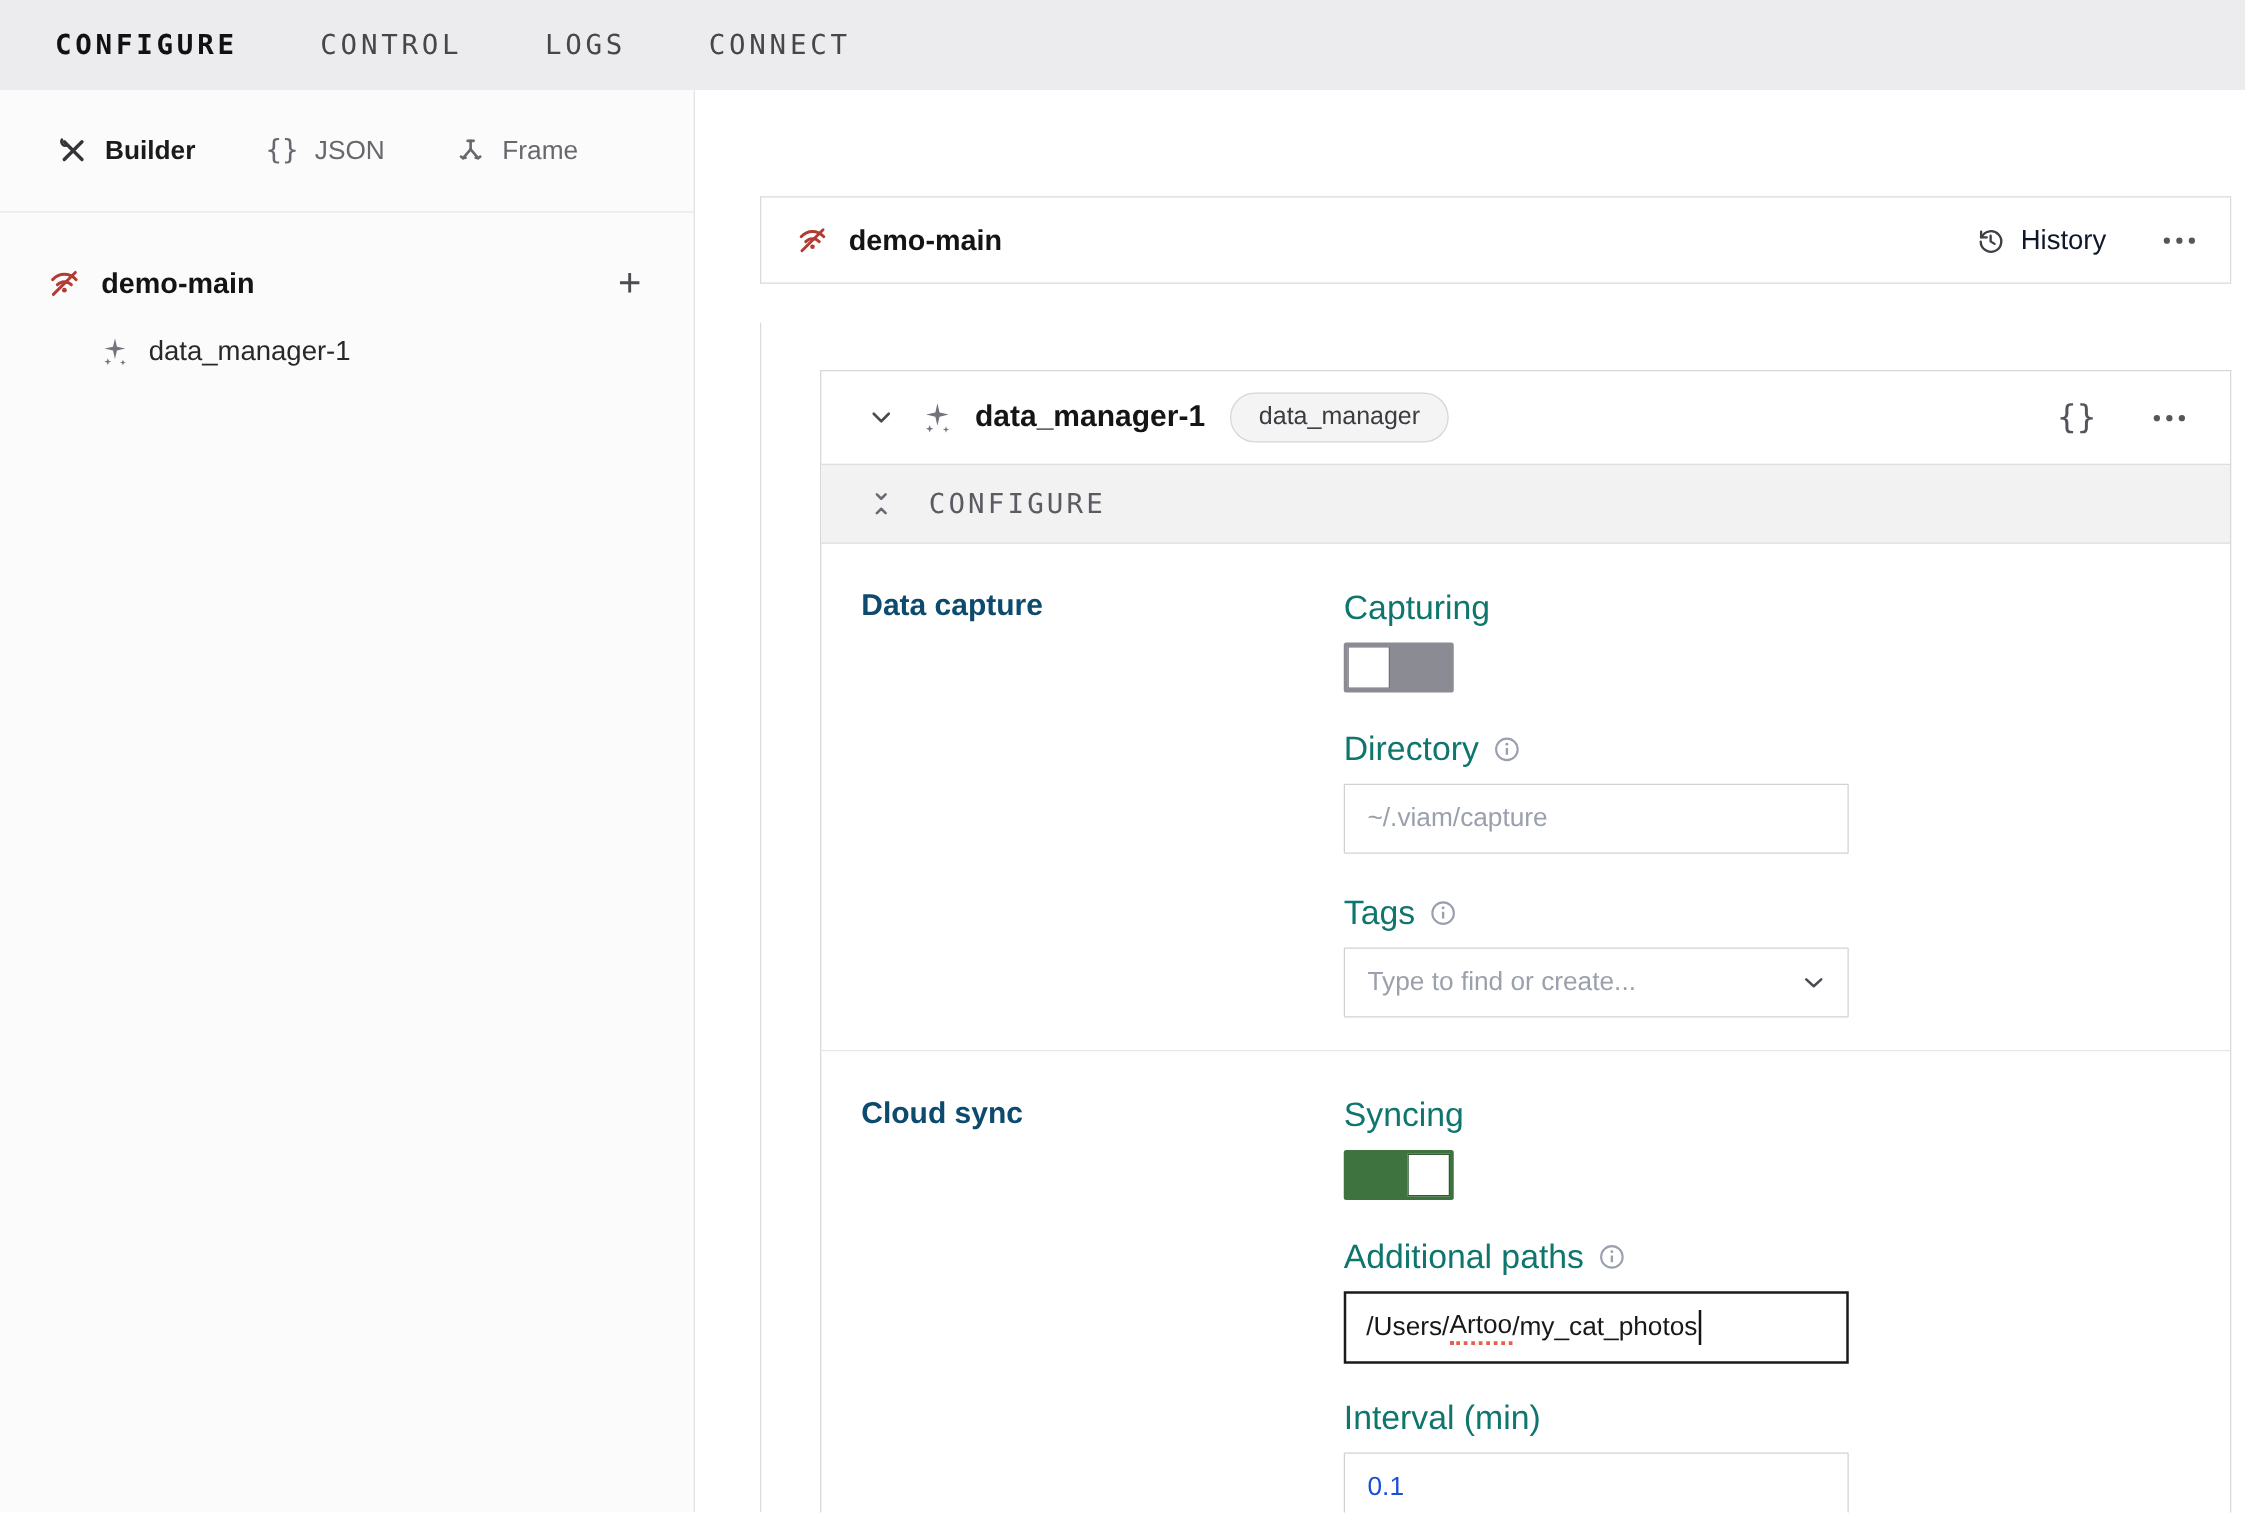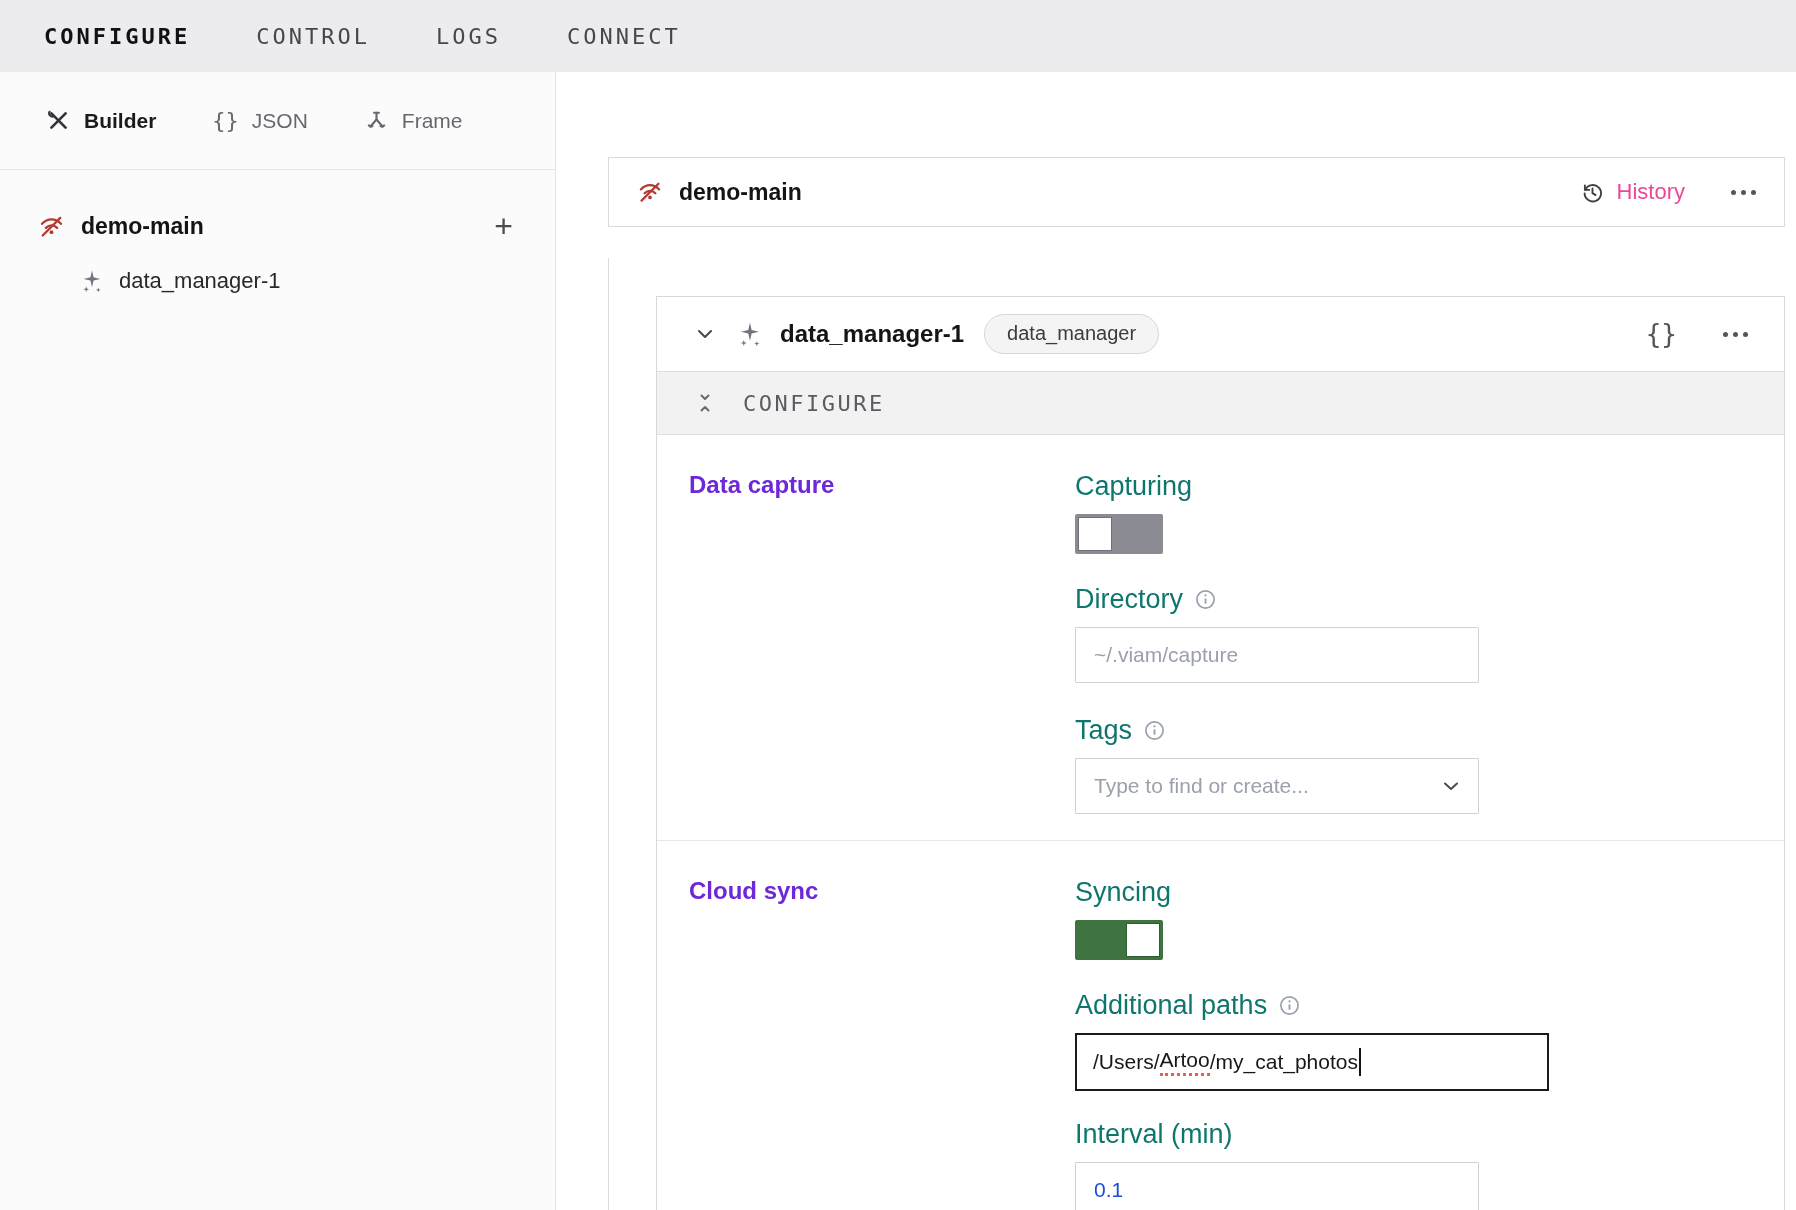--- a/index.html
+++ b/index.html
@@ -47,21 +47,21 @@
   .main { flex:1; position:relative; background:#ffffff; }
 
   
   .machine-card {
     position:absolute; left:52px; right:11px; top:85px; height:70px;
     background:#fff; border:1px solid #dadadc;
     display:flex; align-items:center; padding:0 28px;
   }
   .machine-title { font-size:23px; font-weight:700; color:#141416; margin-left:16px; }
   .spacer { flex:1; }
-  .history-btn { display:flex; align-items:center; gap:12px; font-size:22px; color:#ec4899; cursor:pointer; }
+  .history-btn { display:flex; align-items:center; gap:12px; font-size:22px; color:#0f172a; cursor:pointer; }
   .ellipsis { display:flex; gap:5px; margin-left:46px; cursor:pointer; align-items:center; }
   .ellipsis i { width:5px; height:5px; border-radius:50%; background:#55555c; }
 
   .rail { position:absolute; left:52px; top:186px; bottom:0; border-left:1px solid #dcdcde; }
 
   
   .resource-card {
     position:absolute; left:100px; right:11px; top:224px; bottom:-12px;
     background:#fff; border:1px solid #d8d8da; border-bottom:none;
   }
@@ -81,21 +81,21 @@
     display:flex; align-items:center; padding:0 36px; gap:26px;
   }
   .configure-label {
     font-family:"DejaVu Sans Mono", monospace;
     font-size:22px; letter-spacing:2.5px; color:#5b5b62;
   }
   .collapse-icon { width:24px; height:24px; cursor:pointer; }
 
   
   .section { display:flex; padding:36px 40px 12px 32px; }
-  .section-title { width:386px; font-size:24px; font-weight:600; color:#6d28d9; }
+  .section-title { width:386px; font-size:24px; font-weight:600; color:#0c4a6e; }
   .fields { width:404px; }
   .field-label {
     display:flex; align-items:center; gap:12px;
     font-size:27px; color:#0f766e; margin-bottom:12px;
   }
   .info-icon { width:21px; height:21px; display:block; cursor:pointer; }
 
   .toggle { width:88px; height:40px; background:#8b8b93; position:relative; border-radius:2px; cursor:pointer; margin-bottom:30px; }
   .toggle .knob { position:absolute; top:3px; left:3px; width:34px; height:34px; background:#fff; border:1px solid #70707a; }
   .toggle.on { background:#3e7340; }
@@ -105,21 +105,21 @@
     width:100%; height:56px; border:1px solid #d2d2d5; border-radius:1px;
     padding:0 18px; font-size:21px; font-family:inherit; color:#1d4ed8;
     background:#fff; outline:none; margin-bottom:32px; display:block;
   }
   .text-input::placeholder { color:#9aa0ac; opacity:1; }
   .select-wrap { position:relative; margin-bottom:14px; }
   .select-wrap .text-input { margin-bottom:0; }
   .select-chevron { position:absolute; right:16px; top:16px; width:24px; height:24px; pointer-events:none; }
 
   .focus-input {
-    width:474px; height:58px; border:2px solid #1a1a1c;
+    width:404px; height:58px; border:2px solid #1a1a1c;
     display:flex; align-items:center; padding:0 16px;
     font-size:21px; color:#18181b; margin-bottom:28px; cursor:text; background:#fff;
   }
   .misspell { border-bottom:3px dotted #e4604f; padding-bottom:1px;text-align:right; }
   .caret { width:2px; height:28px; background:#131316; margin-left:1px; animation:blink 1.1s steps(1) infinite; }
   @keyframes blink { 50% { opacity:0; } }
 
   .divider { height:1px; background:#e7e7e9; }
   .section-gap { height:5px; background:#ececee; margin-top:2px; }
   .last .text-input { margin-bottom:0; }

